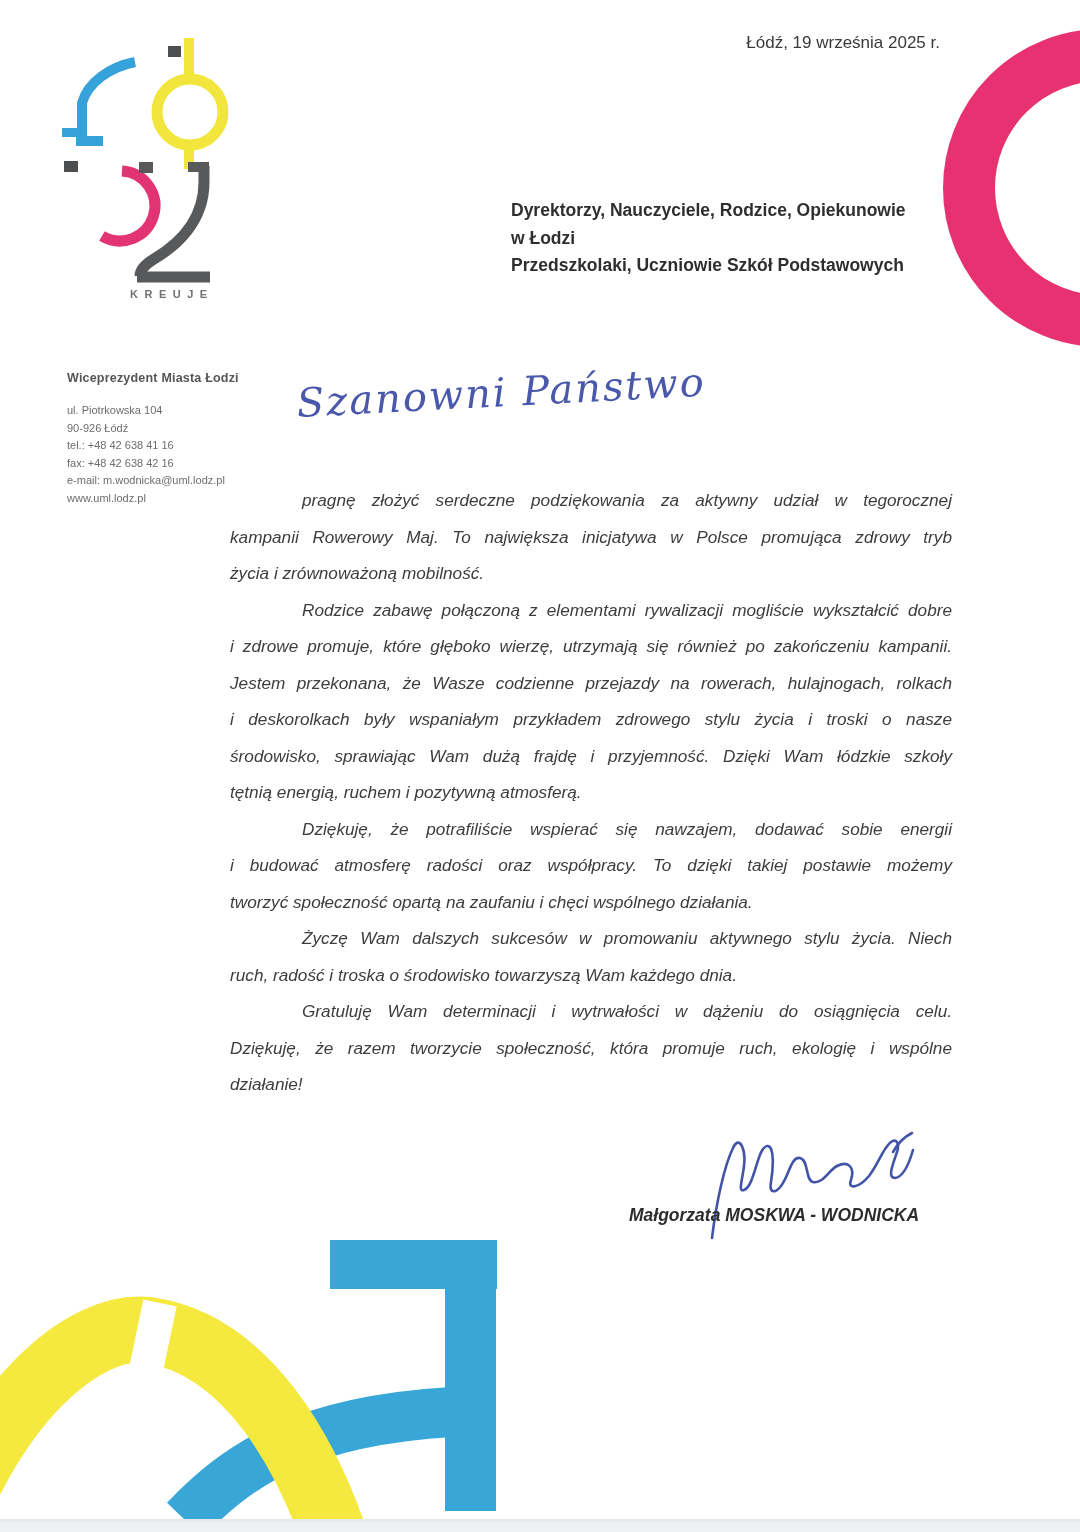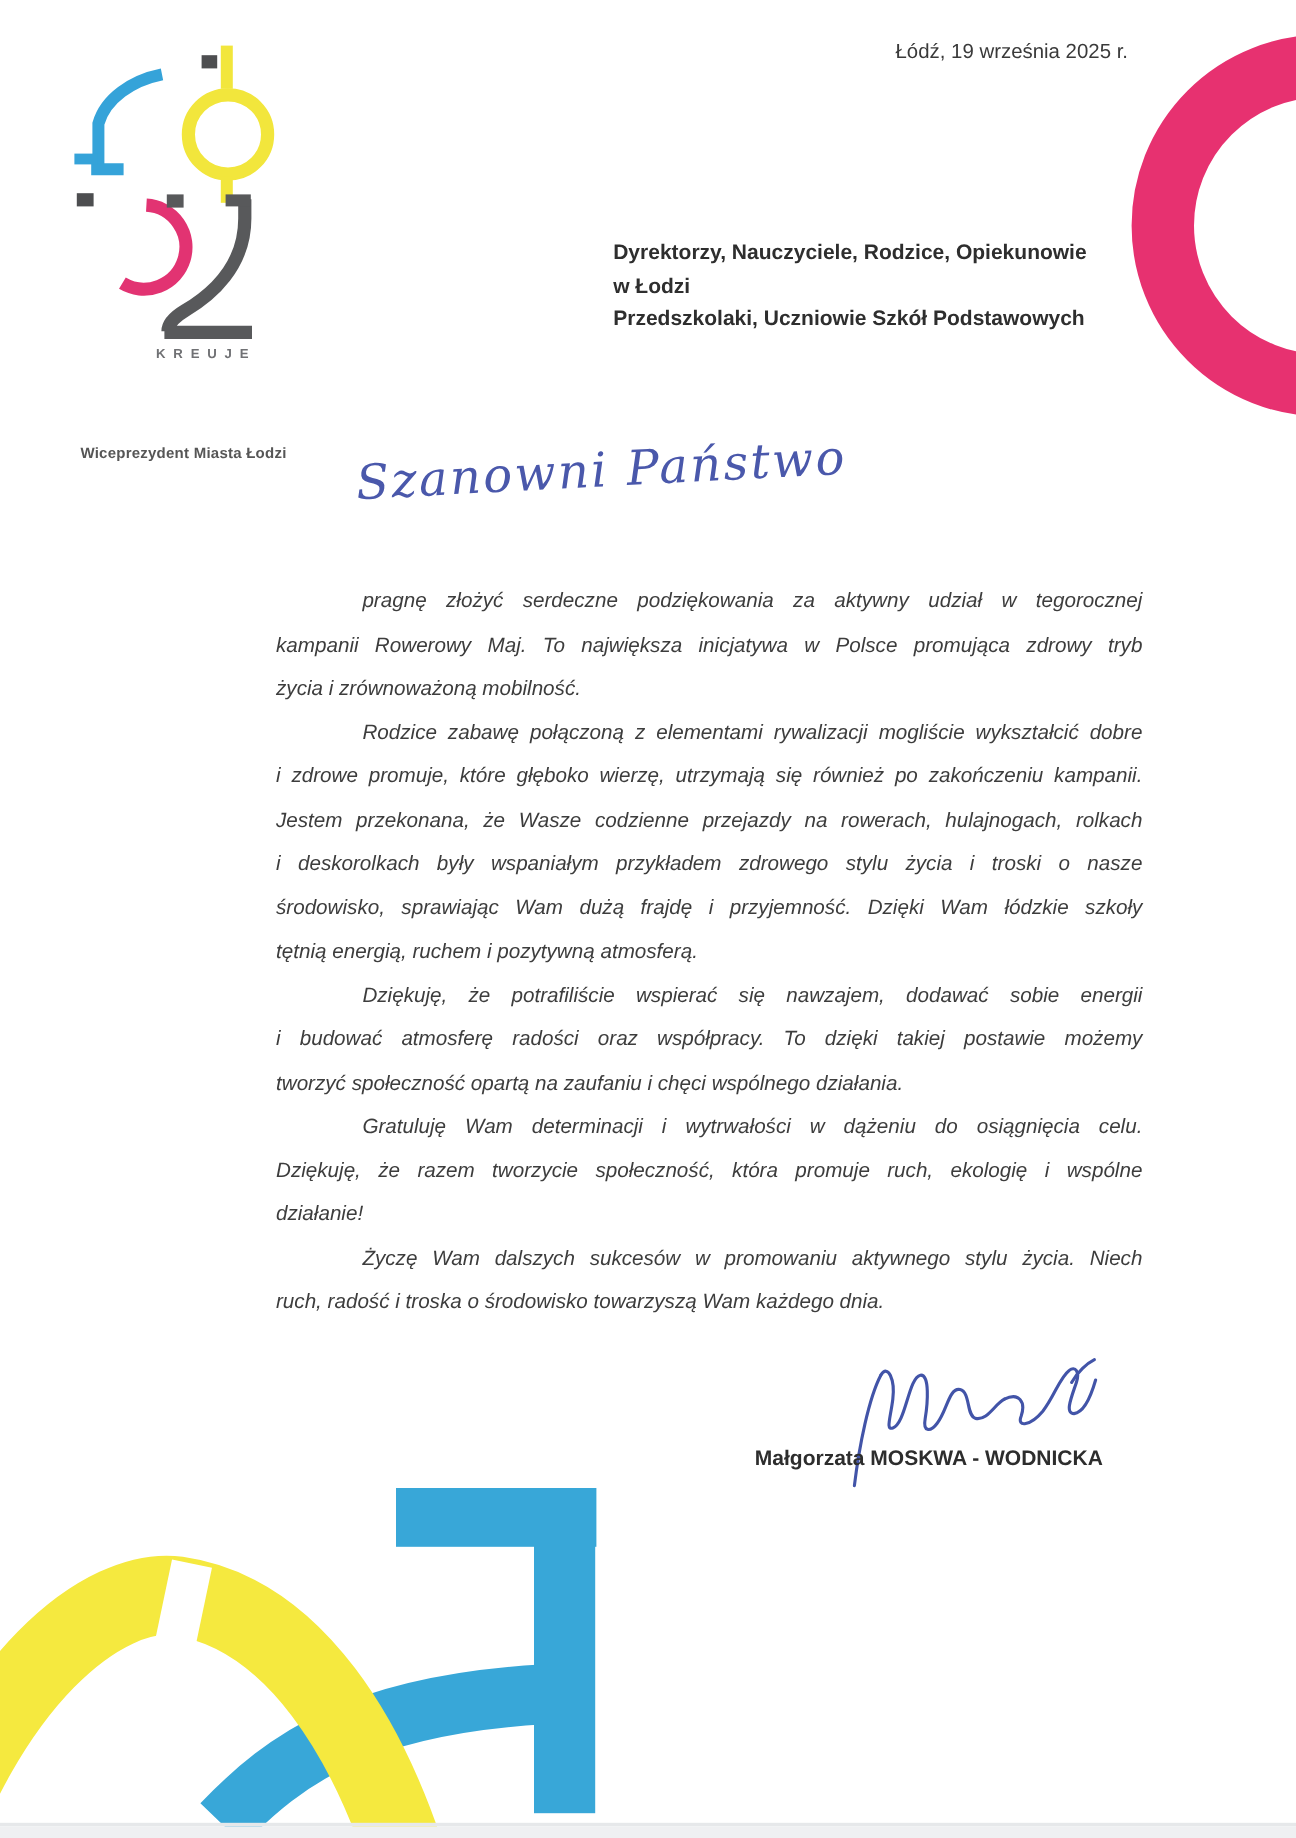--- a/index.html
+++ b/index.html
@@ -35,21 +35,21 @@
   .letter-body {
     position:absolute; top:482px; left:230px; width:722px;
     font-size:17.2px; line-height:36.5px; color:#3d3d3d;font-style:italic;
   }
   .ln { text-align:justify; text-align-last:justify; }
   .ln.first { text-indent:72px; }
   .ln.last { text-align-last:left; }
 
   .sig-name {
     position:absolute; top:1205px; left:629px;
-    font-size:17.5px; font-weight:bold; color:#2d2d2d; white-space:nowrap;
+    font-size:17.5px; font-weight:bold; color:#2d2d2d; white-space:nowrap;font-style:italic;
   }
 </style>
 </head>
 <body>
 
 <div class="page">
 
   <svg class="decor-svg" viewBox="0 0 1080 1532" xmlns="http://www.w3.org/2000/svg" aria-hidden="true">
 
     <circle cx="1102" cy="188" r="133" fill="none" stroke="#e73170" stroke-width="52"></circle>
@@ -110,20 +110,28 @@
   <div class="date">Łódź,  19 września 2025 r.</div>
 
   <div class="recipient">
       <div class="rline">Dyrektorzy, Nauczyciele, Rodzice, Opiekunowie</div>
       <div class="rline">w Łodzi</div>
       <div class="rline">Przedszkolaki, Uczniowie Szkół Podstawowych</div>
     </div>
 
   <aside class="sidebar">
     <div class="title">Wiceprezydent Miasta Łodzi</div>
+    <div>
+        <div class="cline">ul. Piotrkowska 104</div>
+        <div class="cline">90-926 Łódź</div>
+        <div class="cline">tel.: +48 42 638 41 16</div>
+        <div class="cline">fax: +48 42 638 42 16</div>
+        <div class="cline">e-mail: m.wodnicka@uml.lodz.pl</div>
+        <div class="cline">www.uml.lodz.pl</div>
+      </div>
   </aside>
 
   <div class="greeting">Szanowni Państwo</div>
 
   <div class="letter-body">
       <div class="para">
         <div class="ln first">pragnę złożyć serdeczne podziękowania za aktywny udział w tegorocznej</div>
         <div class="ln">kampanii Rowerowy Maj. To największa inicjatywa w Polsce promująca zdrowy tryb</div>
         <div class="ln last">życia i zrównoważoną mobilność.</div>
       </div>
@@ -134,25 +142,25 @@
         <div class="ln">i deskorolkach były wspaniałym przykładem zdrowego stylu życia i troski o nasze</div>
         <div class="ln">środowisko, sprawiając Wam dużą frajdę i przyjemność. Dzięki Wam łódzkie szkoły</div>
         <div class="ln last">tętnią energią, ruchem i pozytywną atmosferą.</div>
       </div>
       <div class="para">
         <div class="ln first">Dziękuję, że potrafiliście wspierać się nawzajem, dodawać sobie energii</div>
         <div class="ln">i budować atmosferę radości oraz współpracy. To dzięki takiej postawie możemy</div>
         <div class="ln last">tworzyć społeczność opartą na zaufaniu i chęci wspólnego działania.</div>
       </div>
       <div class="para">
+        <div class="ln first">Życzę Wam dalszych sukcesów w promowaniu aktywnego stylu życia. Niech</div>
+        <div class="ln last">ruch, radość i troska o środowisko towarzyszą Wam każdego dnia.</div>
+      </div>
+      <div class="para">
         <div class="ln first">Gratuluję Wam determinacji i wytrwałości w dążeniu do osiągnięcia celu.</div>
         <div class="ln">Dziękuję, że razem tworzycie społeczność, która promuje ruch, ekologię i wspólne</div>
         <div class="ln last">działanie!</div>
-      </div>
-      <div class="para">
-        <div class="ln first">Życzę Wam dalszych sukcesów w promowaniu aktywnego stylu życia. Niech</div>
-        <div class="ln last">ruch, radość i troska o środowisko towarzyszą Wam każdego dnia.</div>
       </div>
     </div>
 
   <div class="sig-name">Małgorzata MOSKWA - WODNICKA</div>
 
 </div>
 
 </body></html>

